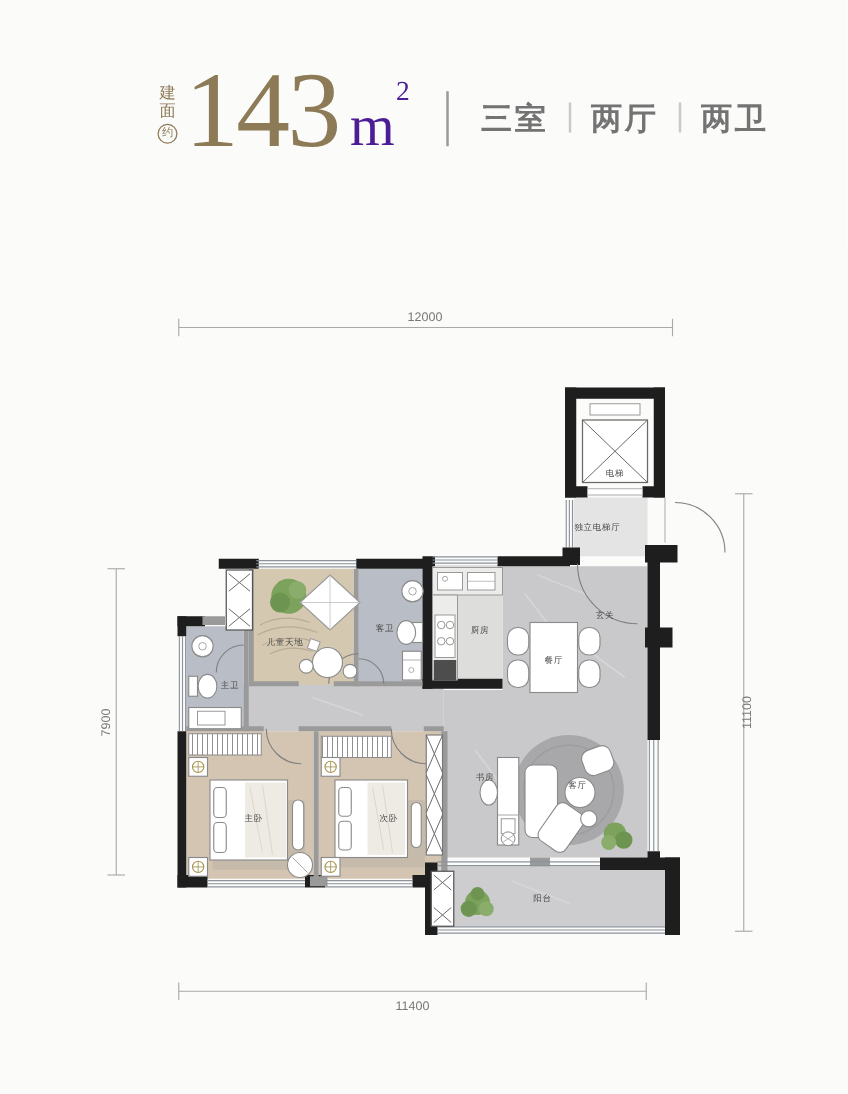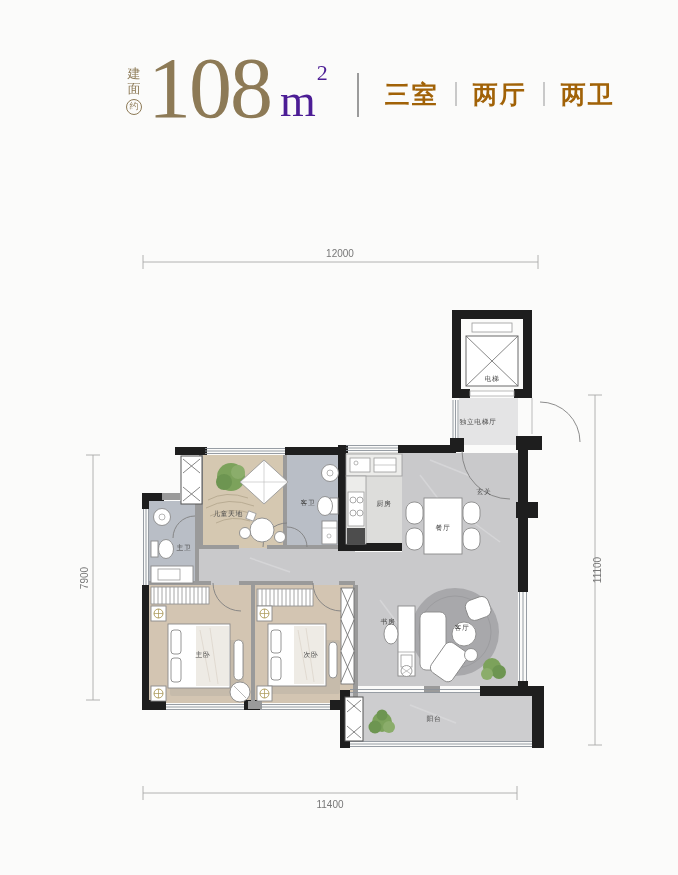--- a/index.html
+++ b/index.html
@@ -11,21 +11,21 @@
               color:#8d7a56;font-size:13px;line-height:14px;margin:0 6px 6px 0;}
   .area-label .circled{width:14px;height:14px;border:1px solid #8d7a56;border-radius:50%;
               font-size:9px;line-height:13px;text-align:center;margin-top:2px;}
   .area-value{font-family:"Liberation Serif",serif;font-size:86px;line-height:0.75;
               color:#8d7a56;letter-spacing:-2px;}
   .area-unit{font-family:"Liberation Serif",serif;font-size:46px;line-height:0.7;
               color:#4c1d95;margin:0 0 3px 9px;}
   .area-unit sup{font-size:22px;position:relative;top:-20px;left:1px;}
   .div-tall{width:2px;height:44px;background:#9b9b9b;margin:0 26px 4px 30px;}
   .specs{display:flex;align-items:center;margin-bottom:10px;}
-  .spec{font-size:25px;font-weight:bold;color:#a16207;letter-spacing:2px;}
+  .spec{font-size:25px;font-weight:bold;color:#737373;letter-spacing:2px;}
   .div-thin{width:2px;height:24px;background:#c9c9c9;margin:0 16px;}
   
   svg.plan{position:absolute;left:0;top:0;}
   .wall{fill:#1e1e1e;}
   .pwall{fill:#9a9a9a;}
   .furn{fill:#ffffff;stroke:#8a8a8a;stroke-width:0.9;}
   .furn2{fill:#ffffff;stroke:#999999;stroke-width:0.8;}
   .winline{stroke:#8b929a;stroke-width:0.9;fill:none;}
   .door{stroke:#808080;stroke-width:0.9;fill:none;}
   .dim{stroke:#a9a9a9;stroke-width:0.9;}
@@ -38,21 +38,21 @@
 <body>
 
 <div class="canvas">
 
   <div class="header">
     <div class="area-label">
       <span>建</span>
       <span>面</span>
       <span class="circled">约</span>
     </div>
-    <div class="area-value">108</div>
+    <div class="area-value">143</div>
     <div class="area-unit"><span>m</span><sup>2</sup></div>
     <div class="div-tall"></div>
     <div class="specs">
       <span class="spec">三室</span>
       <span class="div-thin"></span>
       <span class="spec">两厅</span>
       <span class="div-thin"></span>
       <span class="spec">两卫</span>
     </div>
   </div>

